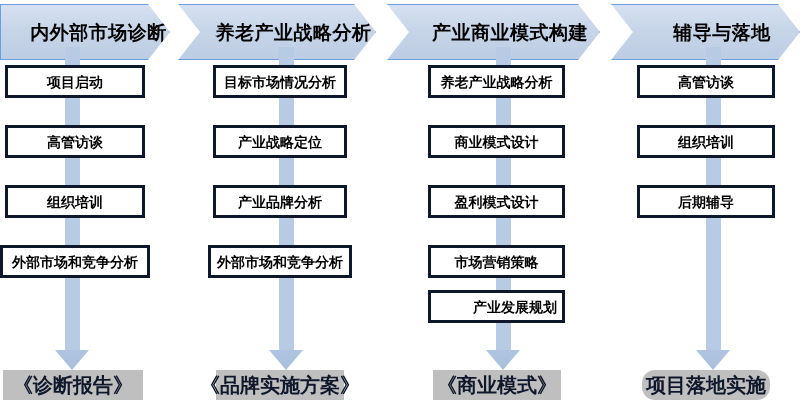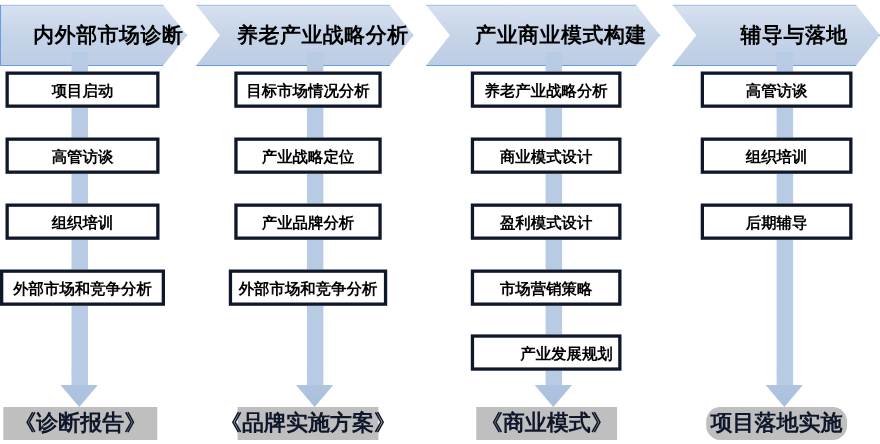--- a/index.html
+++ b/index.html
@@ -193,21 +193,21 @@
   </div>
   <div class="box" style="left:428px; top:125px; width:137px;">
     <span class="box-label">商业模式设计</span>
   </div>
   <div class="box" style="left:428px; top:185px; width:137px;">
     <span class="box-label">盈利模式设计</span>
   </div>
   <div class="box" style="left:428px; top:245px; width:137px;">
     <span class="box-label">市场营销策略</span>
   </div>
-  <div class="box" style="left:428px; top:304px; width:137px;padding-left:37px;">
+  <div class="box" style="left:428px; top:290px; width:137px;padding-left:37px;">
     <span class="box-label">产业发展规划</span>
   </div>
 
   <div class="outcome" style="left:433px; top:370px; width:128px;">
     <span class="outcome-label">《商业模式》</span>
   </div>
 
   <div class="chev chev-mid" style="left:611px; width:189px;">
     <span class="chev-label">辅导与落地</span>
   </div>

